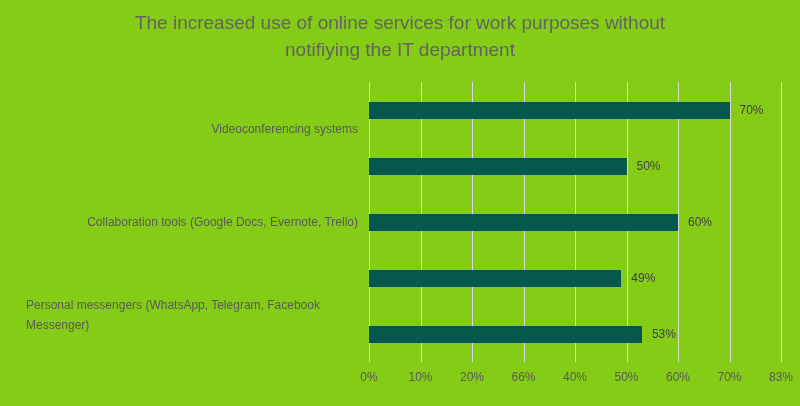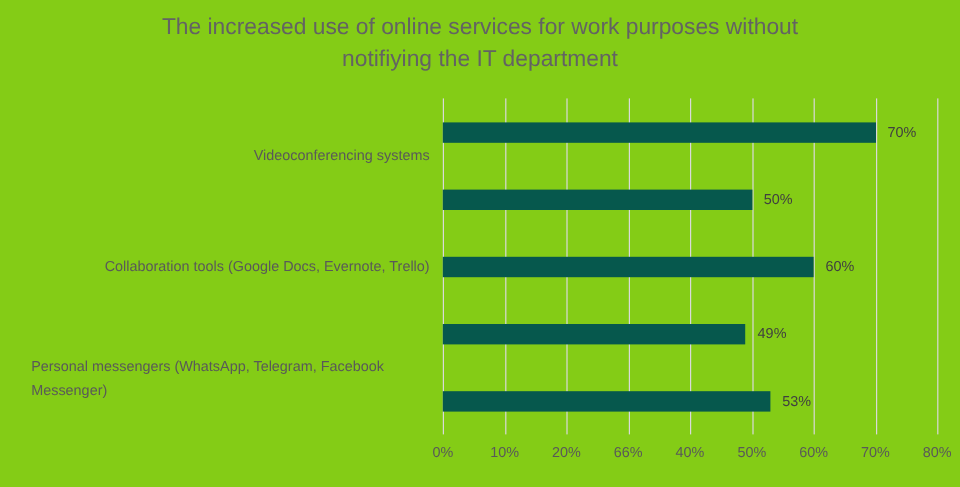--- a/index.html
+++ b/index.html
@@ -90,16 +90,16 @@
 
   <div class="xaxis">
     <span style="left:0%">0%</span>
     <span style="left:12.5%">10%</span>
     <span style="left:25%">20%</span>
     <span style="left:37.5%">66%</span>
     <span style="left:50%">40%</span>
     <span style="left:62.5%">50%</span>
     <span style="left:75%">60%</span>
     <span style="left:87.5%">70%</span>
-    <span style="left:100%">80%</span>
+    <span style="left:100%">83%</span>
   </div>
 
 </div>
 
 </body></html>

